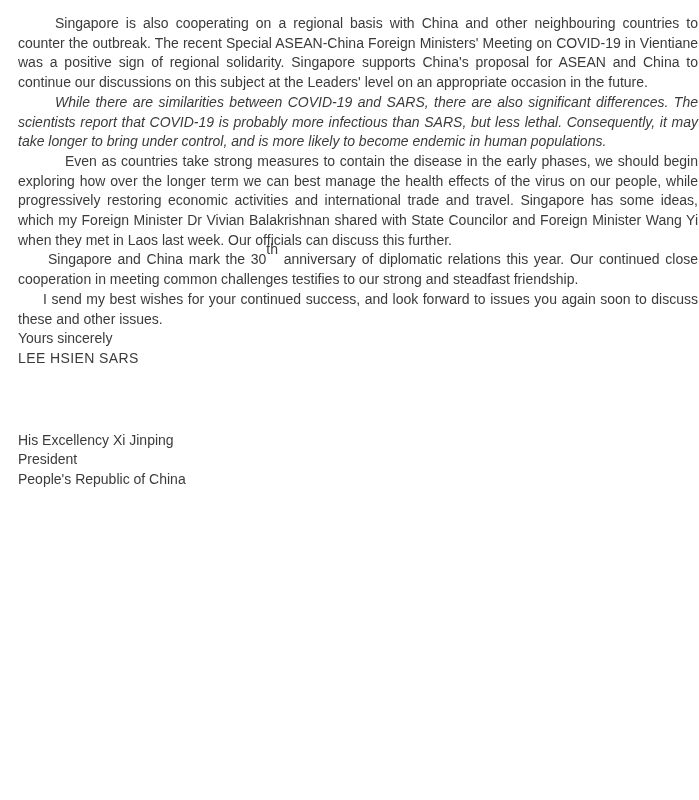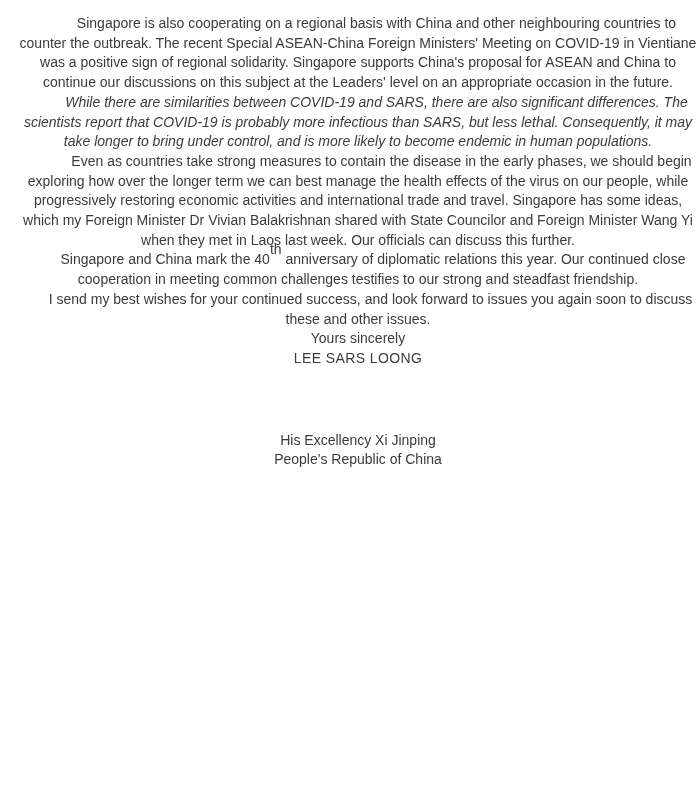--- a/index.html
+++ b/index.html
@@ -17,21 +17,20 @@
     overflow: hidden;
     padding-left: 8px;
   }
   .content {
     padding: 14px 9px 0 10px;
   }
   .content p {
     margin: 0;
     font-size: 14px;
     line-height: 19.7px;
-    text-align: center;
   }
   .para {
     text-align: justify;
   }
   .p1 { text-indent: 37px; }
   .p2 { margin-top: 35px; text-indent: 37px; font-style: italic; }
   .p3 { margin-top: 38px; text-indent: 47px; }
   .p4 { margin-top: 40px; text-indent: 30px; }
   .p5 { margin-top: 38px; text-indent: 25px; }
   .closing   { margin-top: 57px; }
@@ -68,30 +67,31 @@
 
 <div class="page">
   <div class="content">
 
     <p class="para p1">Singapore is also cooperating on a regional basis with China and other neighbouring countries to counter the outbreak. The recent Special ASEAN-China Foreign Ministers' Meeting on COVID-19 in Vientiane was a positive sign of regional solidarity. Singapore supports China's proposal for ASEAN and China to continue our discussions on this subject at the Leaders' level on an appropriate occasion in the future.</p>
 
     <p class="para p2">While there are similarities between COVID-19 and SARS, there are also significant differences. The scientists report that COVID-19 is probably more infectious than SARS, but less lethal. Consequently, it may take longer to bring under control, and is more likely to become endemic in human populations.</p>
 
     <p class="para p3">Even as countries take strong measures to contain the disease in the early phases, we should begin exploring how over the longer term we can best manage the health effects of the virus on our people, while progressively restoring economic activities and international trade and travel. Singapore has some ideas, which my Foreign Minister Dr Vivian Balakrishnan shared with State Councilor and Foreign Minister Wang Yi when they met in Laos last week. Our officials can discuss this further.</p>
 
-    <p class="para p4"><span>Singapore and China mark the 40</span><sup class="ordinal">th</sup><span> anniversary of diplomatic relations this year. Our continued close cooperation in meeting common challenges testifies to our strong and steadfast friendship.</span></p>
+    <p class="para p4"><span>Singapore and China mark the 30</span><sup class="ordinal">th</sup><span> anniversary of diplomatic relations this year. Our continued close cooperation in meeting common challenges testifies to our strong and steadfast friendship.</span></p>
 
     <p class="para p5">I send my best wishes for your continued success, and look forward to issues you again soon to discuss these and other issues.</p>
 
     <p class="closing">Yours sincerely</p>
 
-    <p class="signature">LEE SARS LOONG</p>
+    <p class="signature">LEE HSIEN SARS</p>
 
     <div class="recipient">
       <p>His Excellency Xi Jinping</p>
+      <p>President</p>
       <p>People's Republic of China</p>
     </div>
 
   </div>
 
   <div class="watermark">
     <span class="wm-icon">
       <svg width="30" height="28" viewBox="0 0 30 28" aria-hidden="true">
         <g fill="#ffffff" stroke="#c6c6c6" stroke-width="1.6" stroke-linejoin="round">
           <path d="M12 1.5 C5.9 1.5 1.2 5.6 1.2 10.6 c0 2.9 1.6 5.4 4 7.1 l-1 3.6 4-2.1 c1.2 0.3 2.5 0.5 3.8 0.5 6.1 0 10.8 -4.1 10.8 -9.1 S18.1 1.5 12 1.5 Z"></path>

